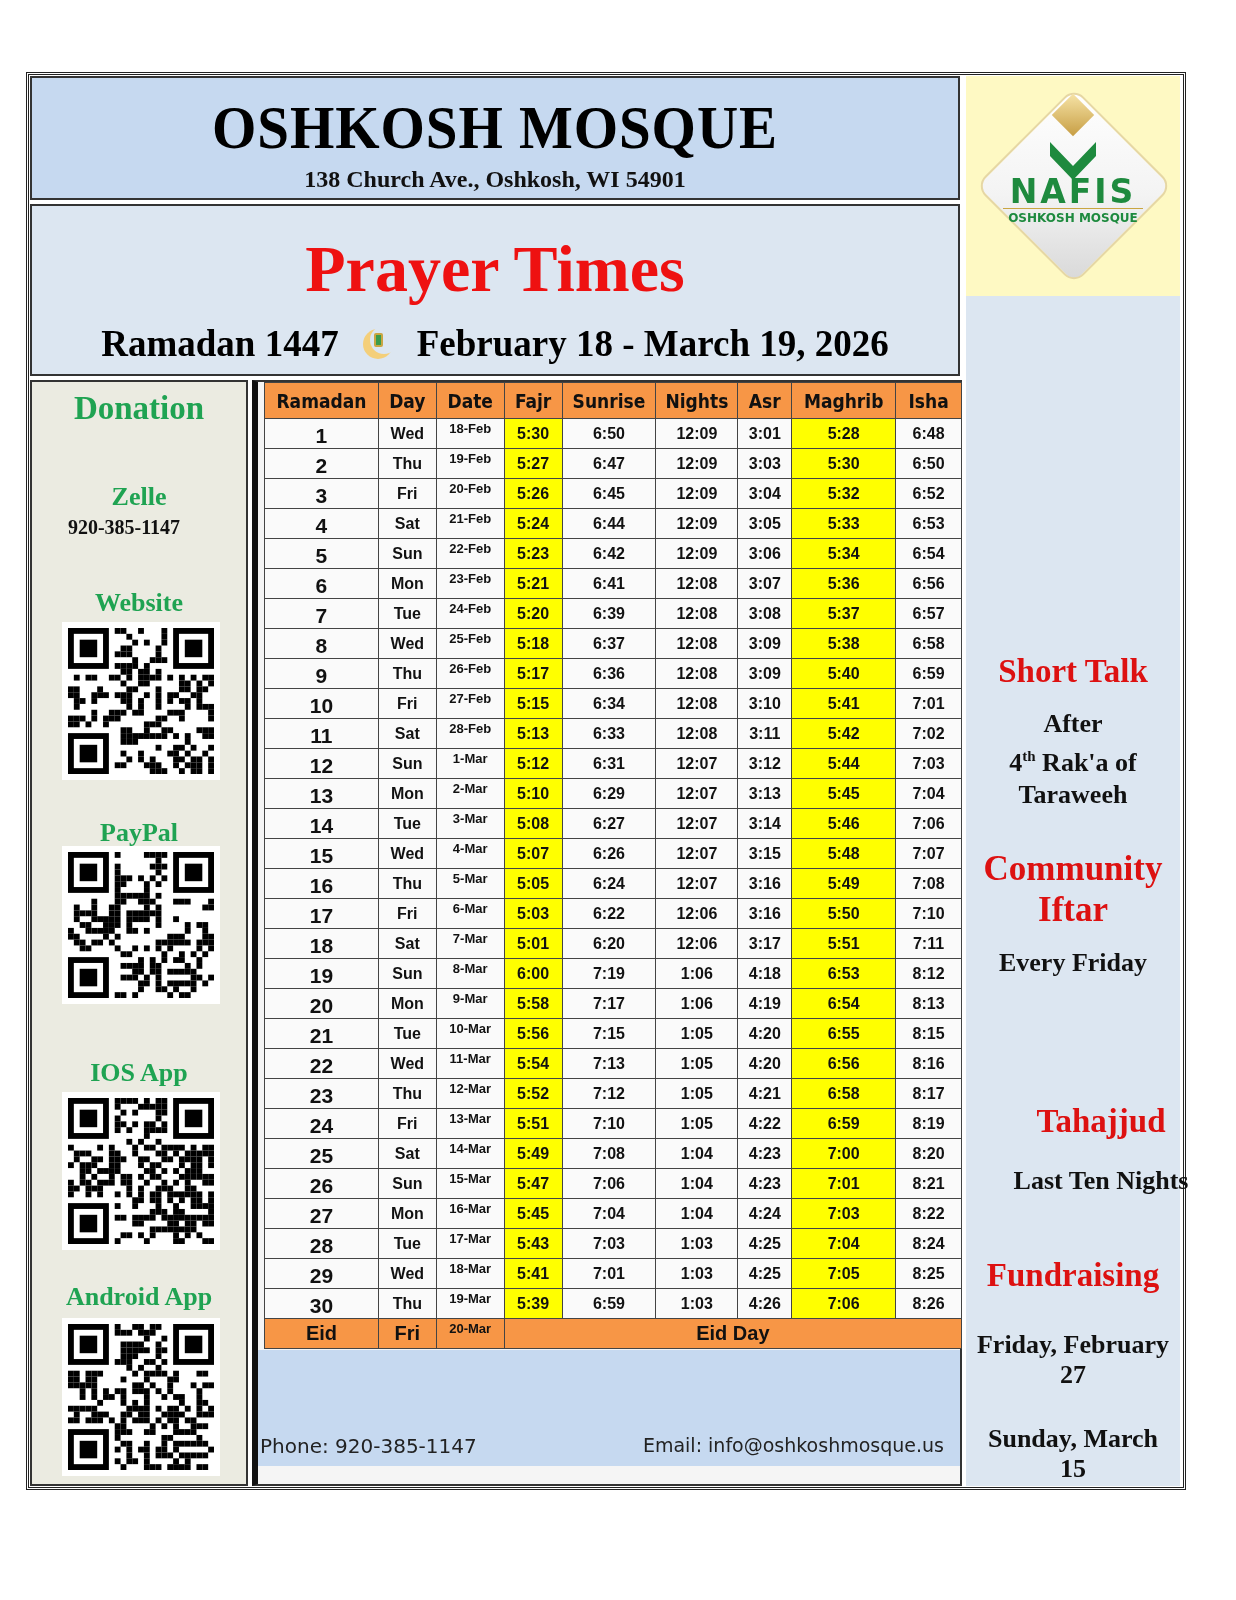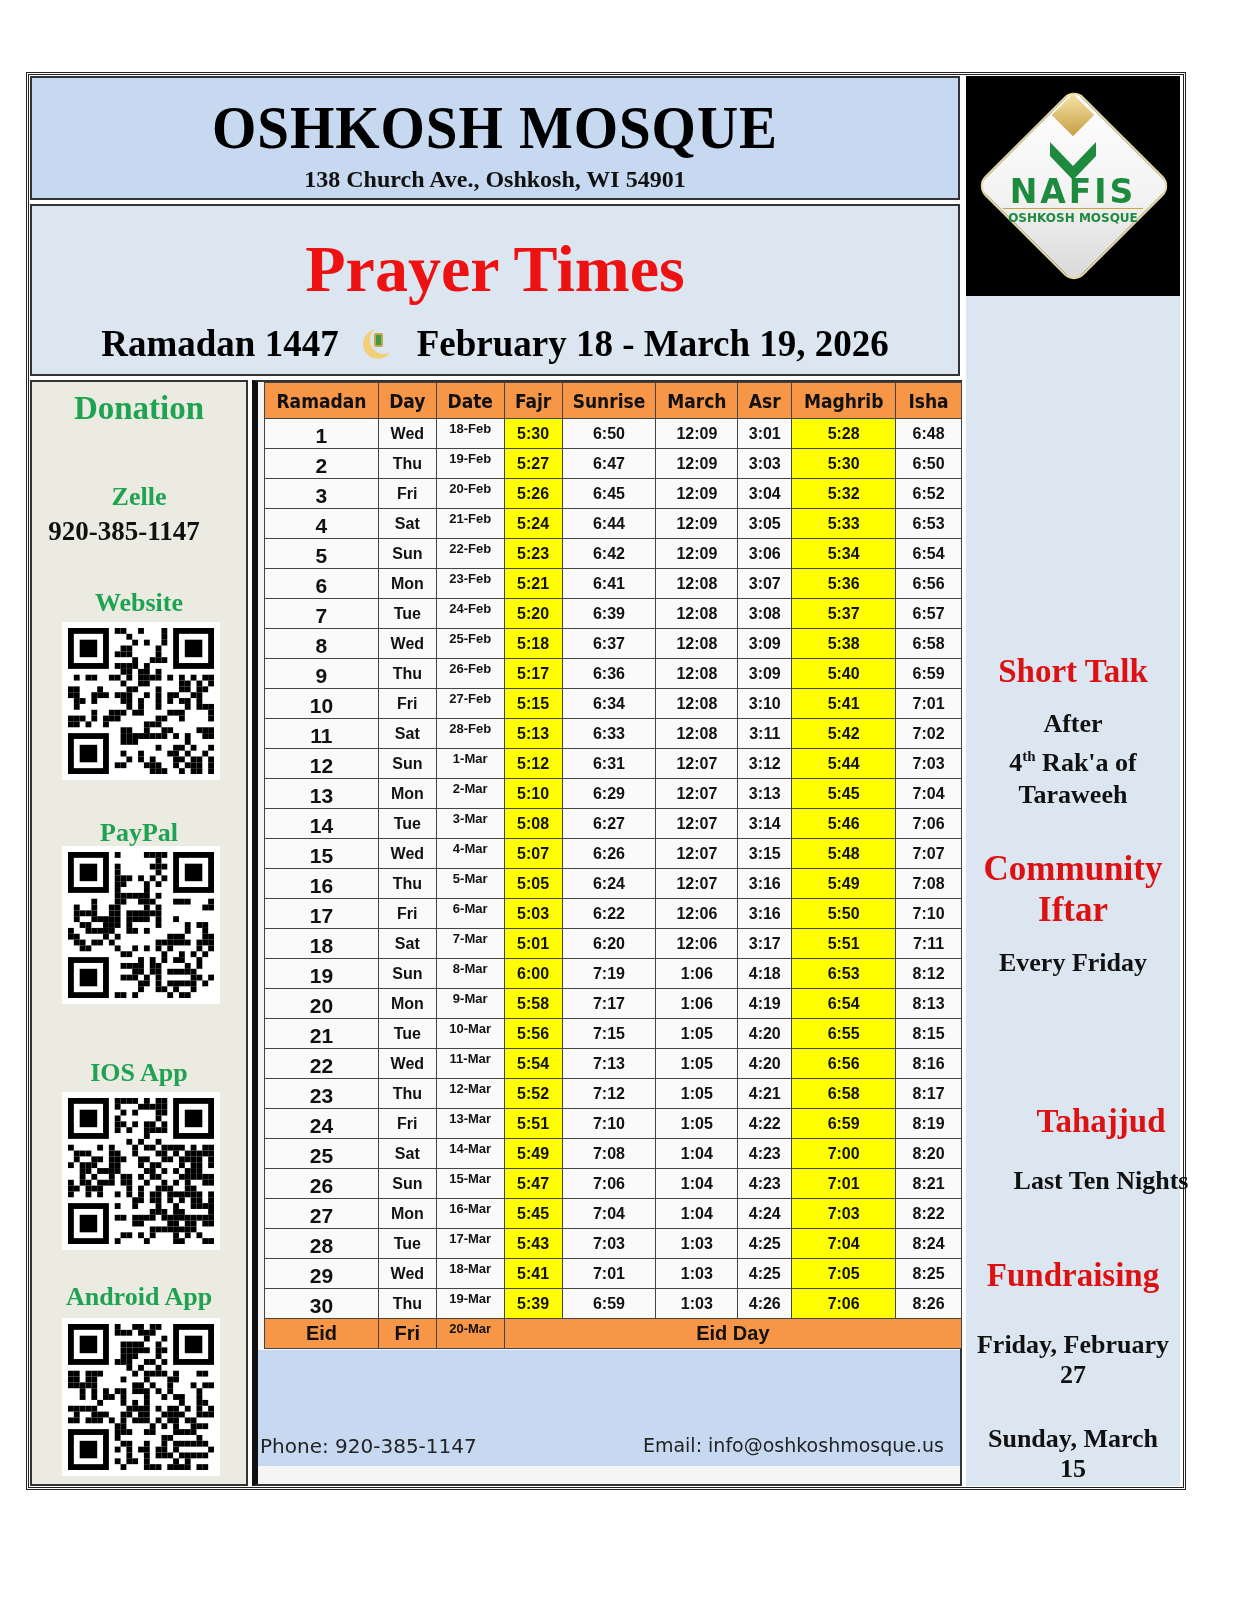--- a/index.html
+++ b/index.html
@@ -24,21 +24,21 @@
               font-weight: bold; font-size: 37px; margin-top: 20px; color: #000; }
   .lantern { width: 34px; height: 34px; position: relative; }
   .lantern .moon { position: absolute; left: 2px; top: 2px; width: 30px; height: 30px; border-radius: 50%;
                    background: #f4cf7a; }
   .lantern .moon-cut { position: absolute; left: 9px; top: -1px; width: 28px; height: 28px; border-radius: 50%;
                        background: #dce6f1; }
   .lantern .lamp { position: absolute; left: 13px; top: 6px; width: 9px; height: 14px; background: #3b9b4c;
                    border: 2px solid #c9a642; border-radius: 2px; }
 
   
-  .logo-box { position: absolute; left: 966px; top: 76px; width: 214px; height: 220px; background: #000000; }
+  .logo-box { position: absolute; left: 966px; top: 76px; width: 214px; height: 220px; background: #fef9c3; }
   .diamond { position: absolute; left: 38px; top: 16px; width: 140px; height: 140px; transform: rotate(45deg);
              border: 2px solid #e6d7a4; border-radius: 14px;
              background: linear-gradient(135deg, #ffffff 0%, #f3f3f3 55%, #d8d8d8 100%); top: 40px; }
   .logo-gem { position: absolute; left: 92px; top: 24px; width: 30px; height: 30px; transform: rotate(45deg);
               background: linear-gradient(135deg, #f6e3a6, #c79e44); }
   .logo-check { position: absolute; left: 78px; top: 52px; width: 58px; height: 58px; }
   .logo-text { position: absolute; left: 0; width: 214px; text-align: center; font-family: "DejaVu Sans", sans-serif;
                font-weight: bold; color: #1e8a3e; }
   .logo-nafis { top: 96px; font-size: 33px; letter-spacing: 3px; }
   .logo-sub { top: 132px; font-size: 12px; color: #1e8a3e; border-top: 1px solid #c9a642; width: 140px; left: 37px; padding-top: 2px; }
@@ -48,21 +48,21 @@
                 text-align: center; }
   .rs-block { position: absolute; left: 0; width: 214px; }
   .rs-head { color: #dd1111; font-weight: bold; font-size: 33px; line-height: 38px; }
   .rs-body { color: #111; font-weight: bold; font-size: 26px; line-height: 26px; }
   .rs-body sup { font-size: 15px; }
 
   
   .left-side { position: absolute; left: 30px; top: 380px; width: 218px; height: 1106px; background: #ebebe1;
                border: 2px solid #333; text-align: center; }
   .ls-head { position: absolute; left: 0; width: 214px; color: #1fa352; font-weight: bold; }
-  .ls-phone { position: absolute; left: 0; width: 184px; color: #111; font-weight: bold; font-size: 27px; }
+  .ls-phone { position: absolute; left: 0; width: 184px; color: #111; font-weight: bold; font-size: 20px; }
   .qr { position: absolute; left: 30px; width: 158px; height: 158px; background: #fff; padding: 6px; }
   .qr svg { width: 146px; height: 146px; display: block; }
 
   
   .tbl-wrap { position: absolute; left: 252px; top: 380px; width: 710px; height: 1106px; border-left: 6px solid #111;
               border-right: 2px solid #333; border-top: 2px solid #333; border-bottom: 2px solid #333; background: #f5f5f5; }
   table { position: absolute; left: 6px; top: 0; border-collapse: collapse; width: 698px;
           font-family: "Liberation Sans", sans-serif; }
   th { background: #f79646; color: #111; font-size: 19px; font-weight: bold; height: 36px; border: 1px solid #444;
        font-family: "DejaVu Sans Condensed", "Liberation Sans", sans-serif; }
@@ -1027,21 +1027,21 @@
         <col style="width:104px">
         <col style="width:66px">
     </colgroup>
     <thead>
       <tr id="thead-row">
           <th>Ramadan</th>
           <th>Day</th>
           <th>Date</th>
           <th>Fajr</th>
           <th>Sunrise</th>
-          <th>March</th>
+          <th>Nights</th>
           <th>Asr</th>
           <th>Maghrib</th>
           <th>Isha</th>
         </tr>
     </thead>
     <tbody id="tbody">
         <tr>
           <td class="num">1</td>
           <td class="day">Wed</td>
           <td class="date">18-Feb</td>

